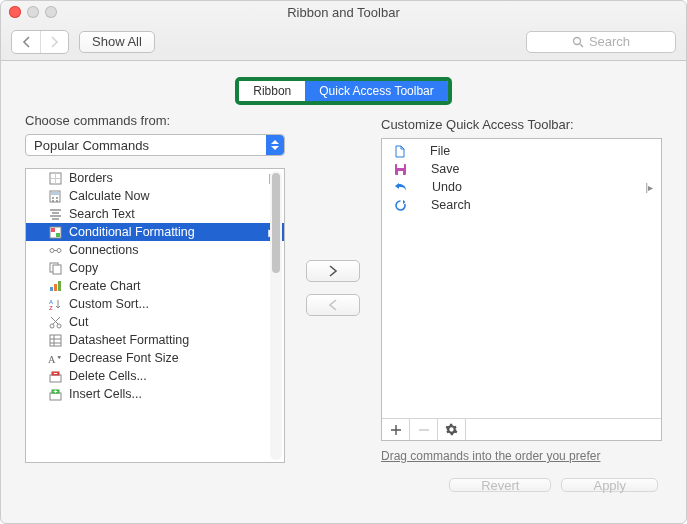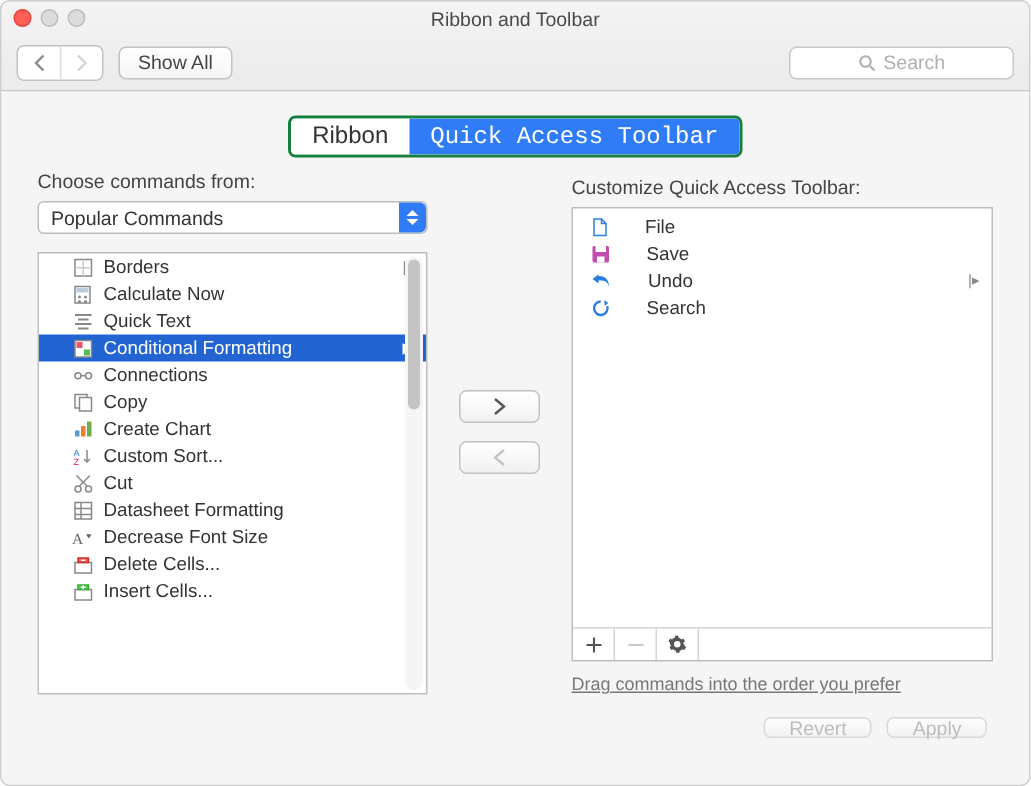--- a/index.html
+++ b/index.html
@@ -69,24 +69,24 @@
     background:#fff; display:flex; align-items:center; justify-content:center; gap:5px;
     color:#b0b0b0;
   }
   
   .content {
     flex:1; background:#f5f5f5; padding:16px 24px 16px 24px;
     display:flex; flex-direction:column;
     border-bottom-left-radius:6px; border-bottom-right-radius:6px;
   }
   .tabseg {
-    align-self:center; display:flex; border:2px solid #15803d; border-radius:5px; overflow:hidden; font-size:16px;
+    align-self:center; display:flex; border:4px solid #15803d; border-radius:5px; overflow:hidden; font-size:12px;
   }
   .tabseg .seg { padding:3px 14px; background:#fff; color:#333; }
-  .tabseg .seg.active { background:#2f7cf6; color:#fff;font-family:Liberation Mono, monospace; }
+  .tabseg .seg.active { background:#2f7cf6; color:#fff; }
   .main-row { display:flex; flex:1; margin-top:8px; gap:0; }
   .col { display:flex; flex-direction:column; }
   .col.left { width: 260px; }
   .col.mid { width: 96px; align-items:center; justify-content:center; gap:12px; }
   .col.right { flex:1; }
   .label { font-size:13px; color:#444; margin-bottom:6px; }
   .select {
     height:22px; border:1px solid #bdbdbd; border-radius:4px;
     background:#fff; display:flex; align-items:center; padding:0 6px 0 8px;
     position:relative; margin-bottom:12px;
@@ -125,21 +125,21 @@
   .qat-item { display:flex; align-items:center; gap:24px; height:18px; padding:0 8px 0 12px; font-size:12.5px; color:#333; }
   .qat-item .submenu { margin-left:auto; color:#888; font-size:10px; }
   .qat-footer { border-top:1px solid #d4d4d4; height:22px; display:flex; }
   .qat-fbtn { width:28px; display:flex; align-items:center; justify-content:center; border-right:1px solid #d4d4d4; color:#555; }
   .qat-fbtn.disabled { color:#c8c8c8; }
   .hint { font-size:12px; color:#777; margin-top:8px;text-decoration:underline; }
   .footer {
     height:44px; display:flex; align-items:center; justify-content:flex-end; gap:10px; padding-right:4px;
   }
   .fbtn {
-    height:14px; padding:0 16px; border:1px solid #d8d8d8; border-radius:5px;
+    height:14px; padding:0 31px; border:1px solid #d8d8d8; border-radius:5px;
     background:linear-gradient(#fdfdfd,#f2f2f2); color:#bdbdbd; font-size:13px;
     display:flex; align-items:center;
   }
   svg { display:block; }
 </style>
 </head>
 <body>
 
 <div class="window">
 
@@ -221,21 +221,21 @@
               </div>
               <div class="list-item">
                 <span class="icon">
                   <svg width="13" height="12" viewBox="0 0 13 12">
                     <line x1="1" y1="2" x2="12" y2="2" stroke="#888" stroke-width="1.4"></line>
                     <line x1="3" y1="5" x2="10" y2="5" stroke="#888" stroke-width="1.4"></line>
                     <line x1="1" y1="8" x2="12" y2="8" stroke="#888" stroke-width="1.4"></line>
                     <line x1="3" y1="11" x2="10" y2="11" stroke="#888" stroke-width="1.4"></line>
                   </svg>
                 </span>
-                <span>Quick Text</span>
+                <span>Search Text</span>
               </div>
               <div class="list-item selected">
                 <span class="icon">
                   <svg width="13" height="13" viewBox="0 0 13 13">
                     <rect x="1" y="1" width="11" height="11" fill="#fff" stroke="#888"></rect>
                     <rect x="2" y="2" width="4" height="4" fill="#e56"></rect>
                     <rect x="7" y="7" width="4" height="4" fill="#5b5"></rect>
                   </svg>
                 </span>
                 <span>Conditional Formatting</span>

